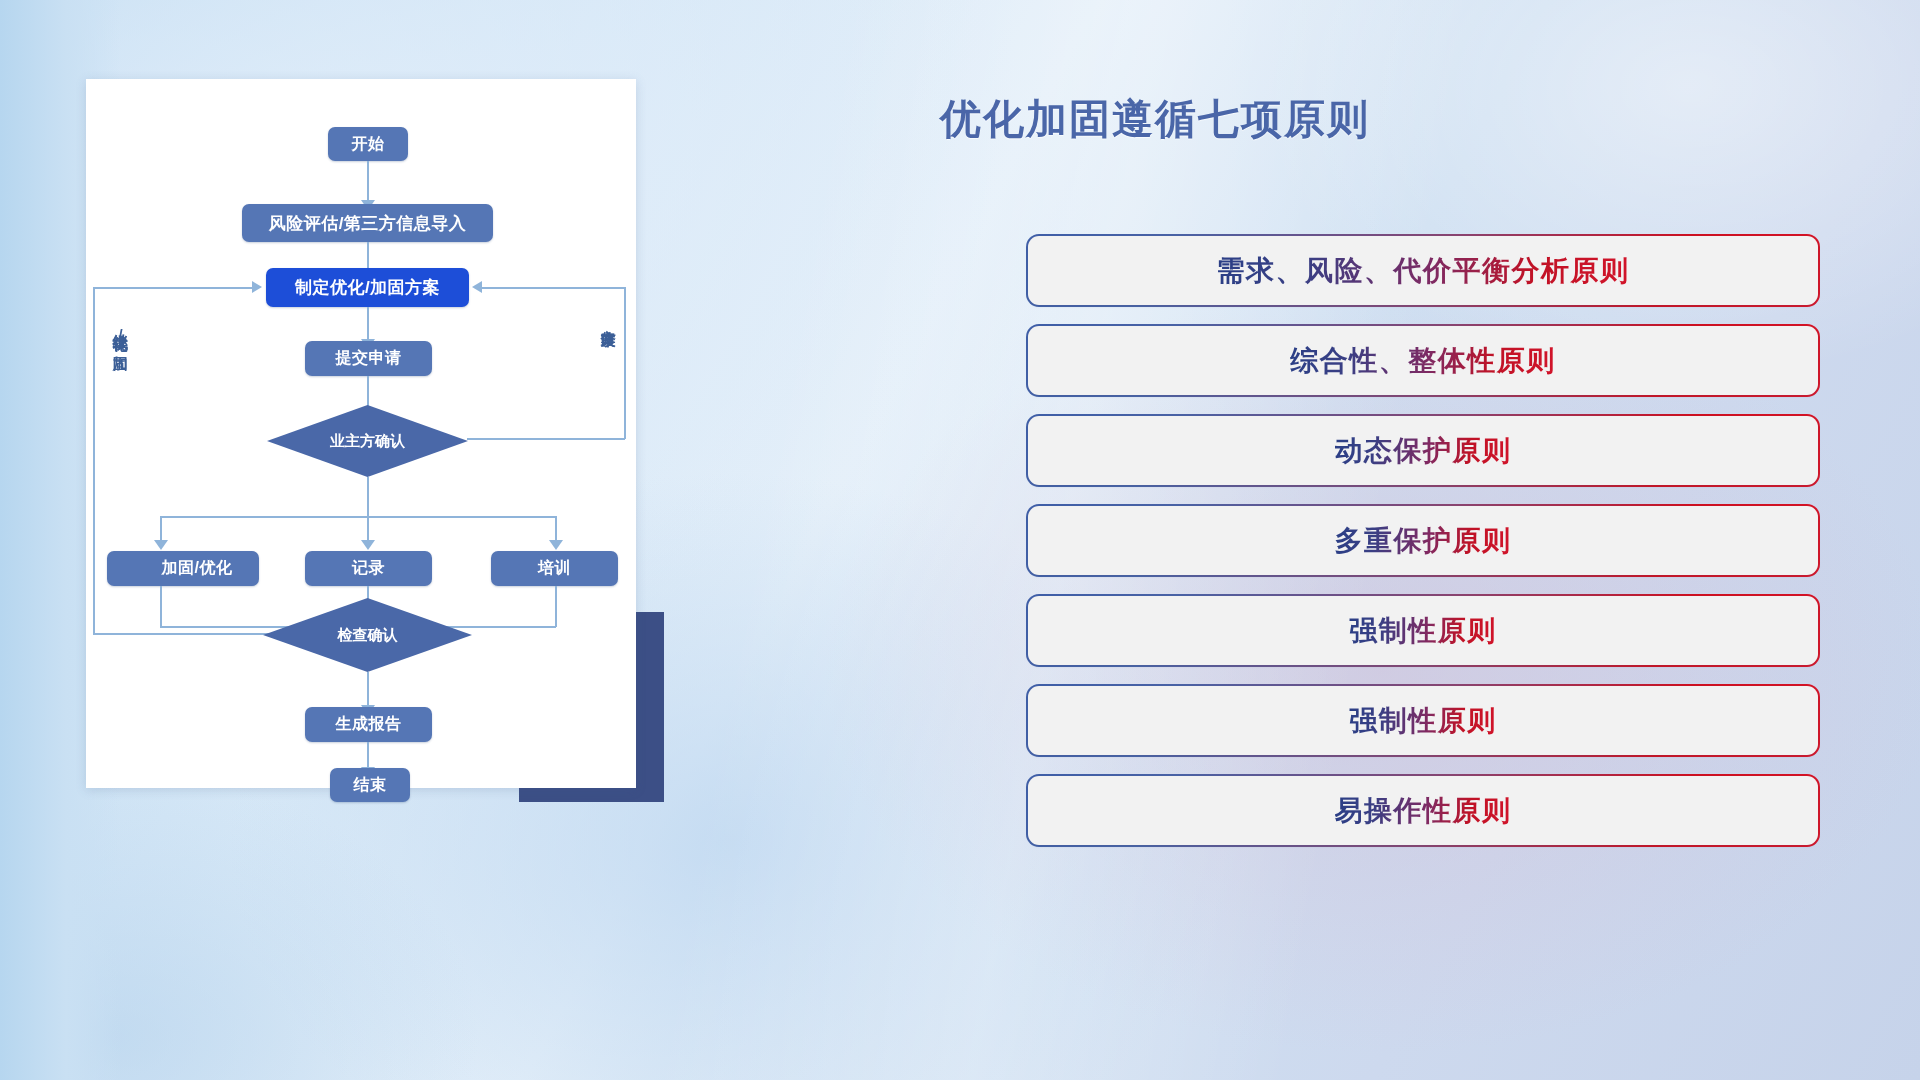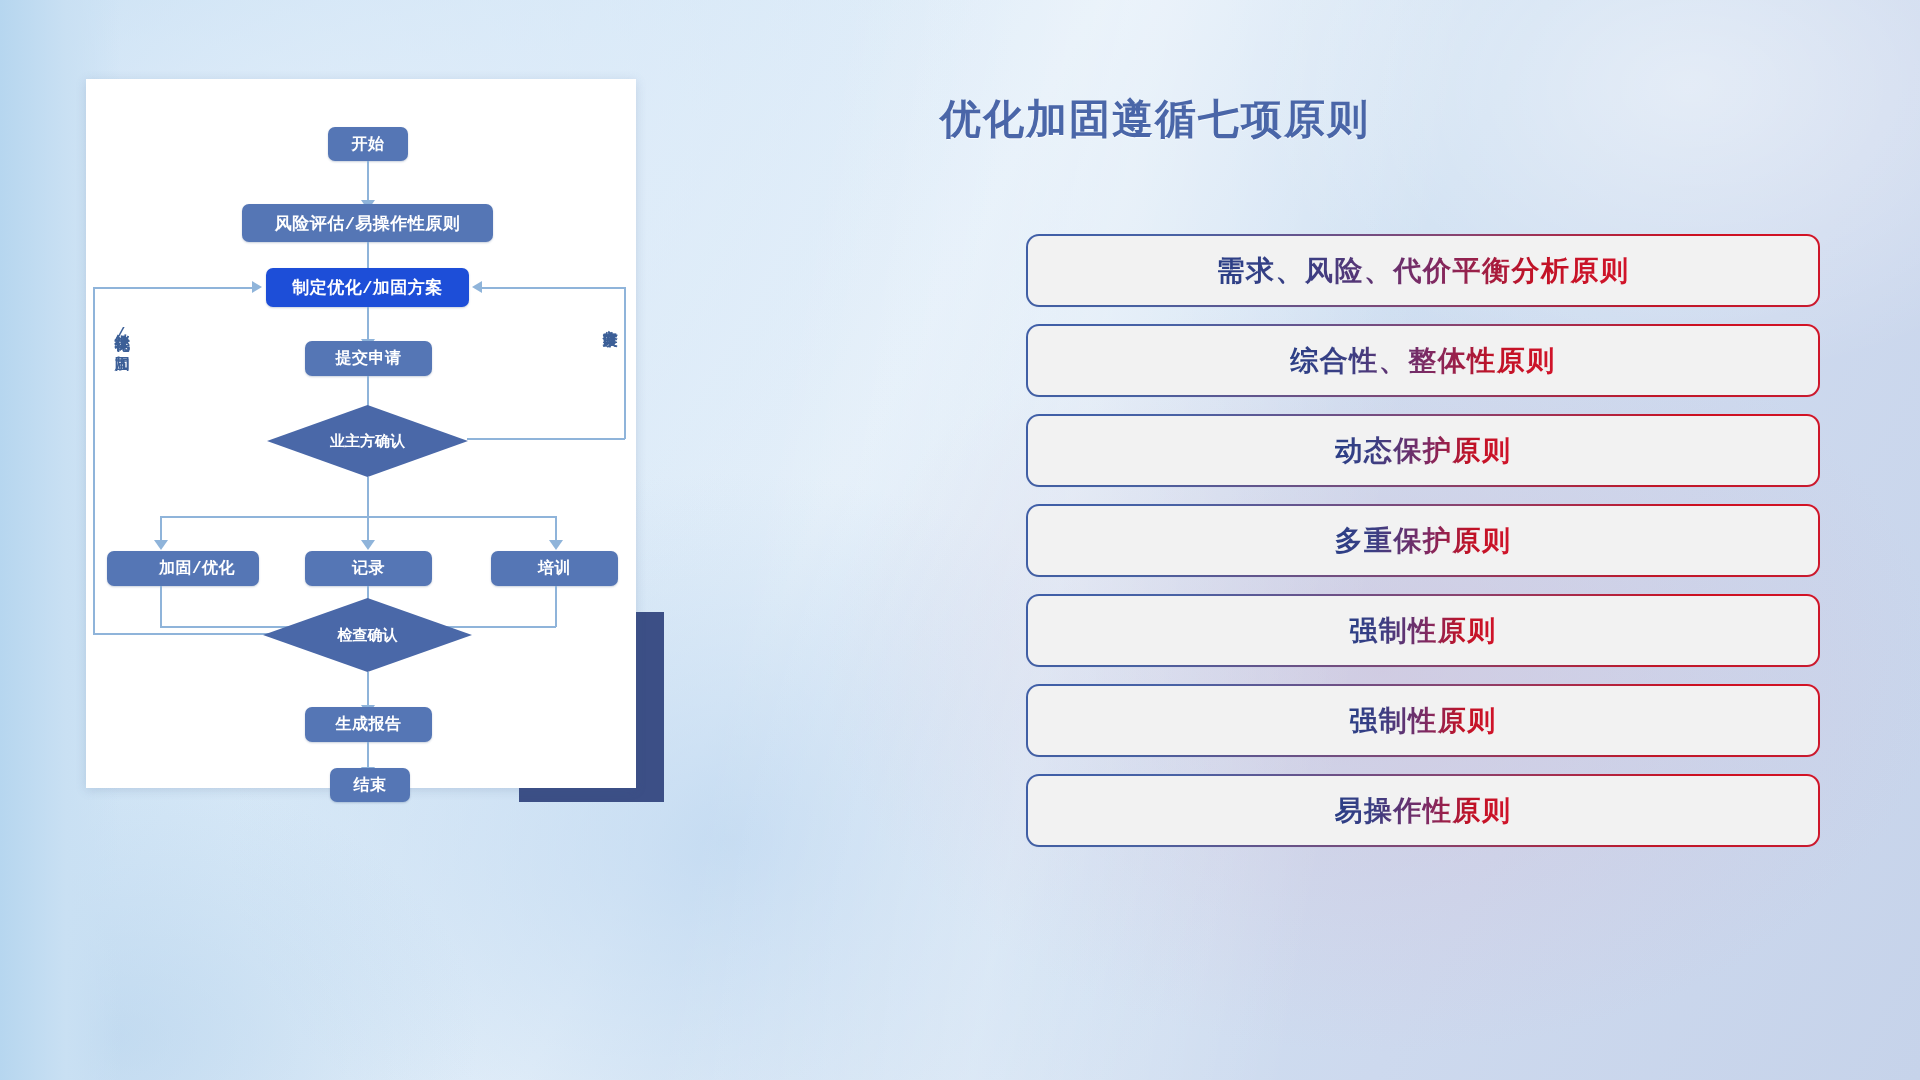--- a/index.html
+++ b/index.html
@@ -29,21 +29,21 @@
   
   #flow-shadow{
     position:absolute;left:519px;top:612px;width:145px;height:190px;
     background:#3c4f86;
   }
   #flow-card{
     position:absolute;left:86px;top:79px;width:550px;height:709px;
     background:#ffffff;
     box-shadow:0 2px 10px rgba(60,90,140,.18);
   }
-  #flow-inner{position:absolute;inset:0;font-family:Liberation Mono, monospace;}
+  #flow-inner{position:absolute;inset:0;}
 
   .node{
     position:absolute;
     background:#5576b5;
     border-radius:7px;
     color:#ffffff;
     font-weight:bold;
     display:flex;align-items:center;justify-content:center;
     letter-spacing:.5px;
     box-shadow:0 1px 2px rgba(40,70,120,.25);
@@ -127,21 +127,21 @@
   <div id="flow-inner">
 
     <div class="node" style="left:242px;top:48px;width:80px;height:34px;font-size:16px;">
       <span>开始</span>
     </div>
 
     <div class="vline" style="left:281px;top:82px;height:43px;"></div>
     <div class="arrow-d" style="left:275px;top:121px;"></div>
 
     <div class="node" style="left:156px;top:125px;width:251px;height:38px;font-size:17px;">
-      <span>风险评估/易操作性原则</span>
+      <span>风险评估/第三方信息导入</span>
     </div>
 
     <div class="vline" style="left:281px;top:163px;height:35px;"></div>
     <div class="arrow-d" style="left:275px;top:193px;"></div>
 
     <div class="node dark" style="left:180px;top:189px;width:203px;height:39px;font-size:17px;">
       <span>制定优化/加固方案</span>
     </div>
 
     <div class="vline" style="left:7px;top:208px;height:347px;"></div>

